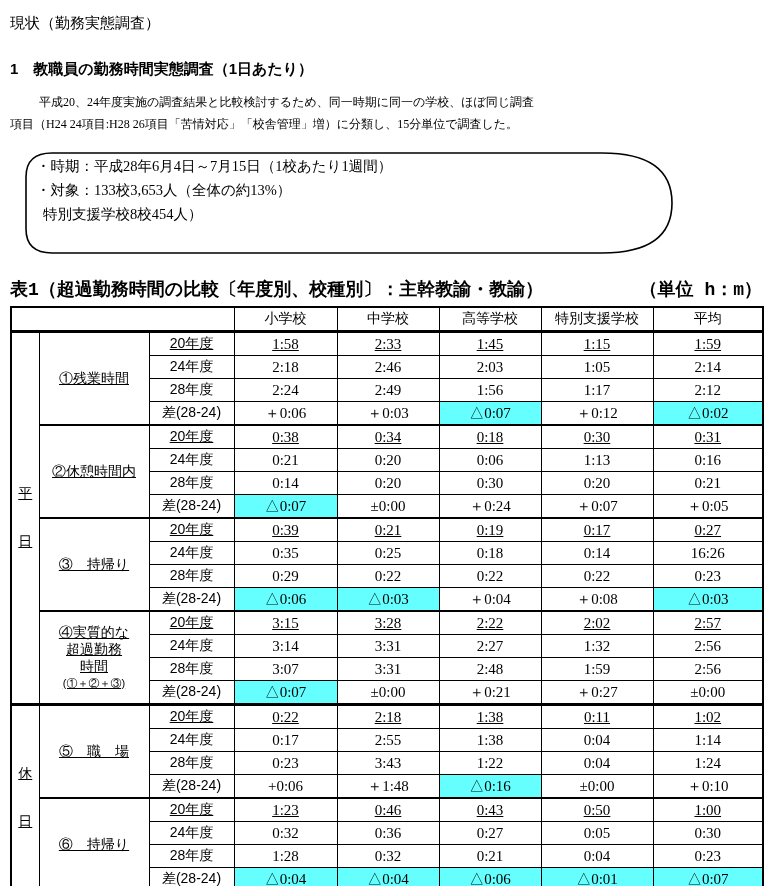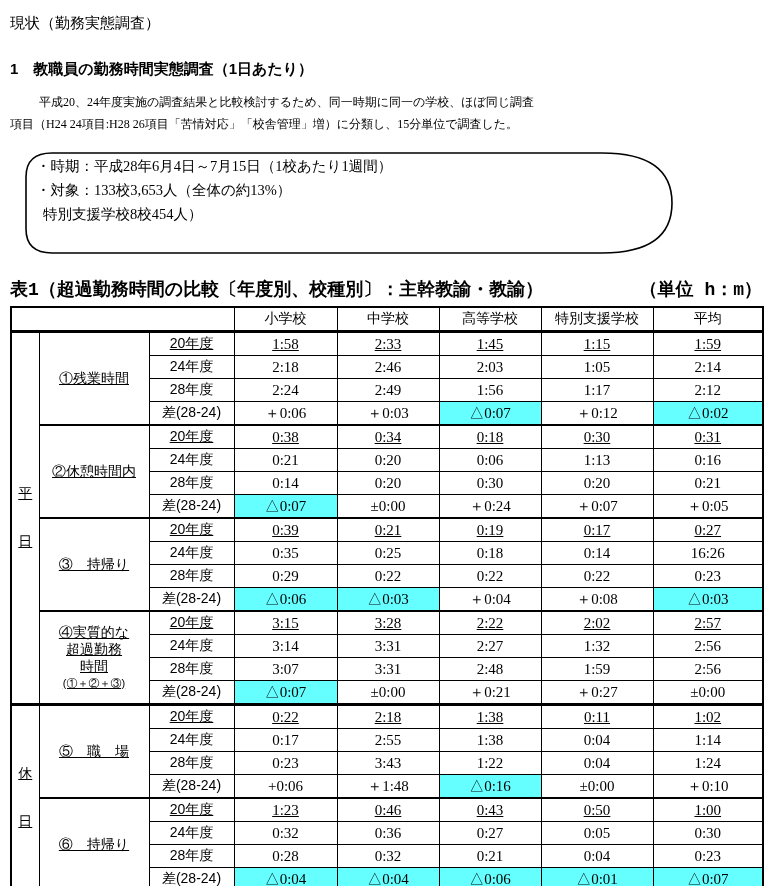--- a/index.html
+++ b/index.html
@@ -301,21 +301,21 @@
         <tr>
           <td class="year-cell">24年度</td>
           <td class="value-cell">0:32</td>
           <td class="value-cell">0:36</td>
           <td class="value-cell">0:27</td>
           <td class="value-cell">0:05</td>
           <td class="value-cell">0:30</td>
         </tr>
         <tr>
           <td class="year-cell">28年度</td>
-          <td class="value-cell">0:28</td>
+          <td class="value-cell">1:28</td>
           <td class="value-cell">0:32</td>
           <td class="value-cell">0:21</td>
           <td class="value-cell">0:04</td>
           <td class="value-cell">0:23</td>
         </tr>
         <tr>
           <td class="year-cell diff">差(28-24)</td>
           <td class="value-cell hl">△0:04</td>
           <td class="value-cell hl">△0:04</td>
           <td class="value-cell hl">△0:06</td>

